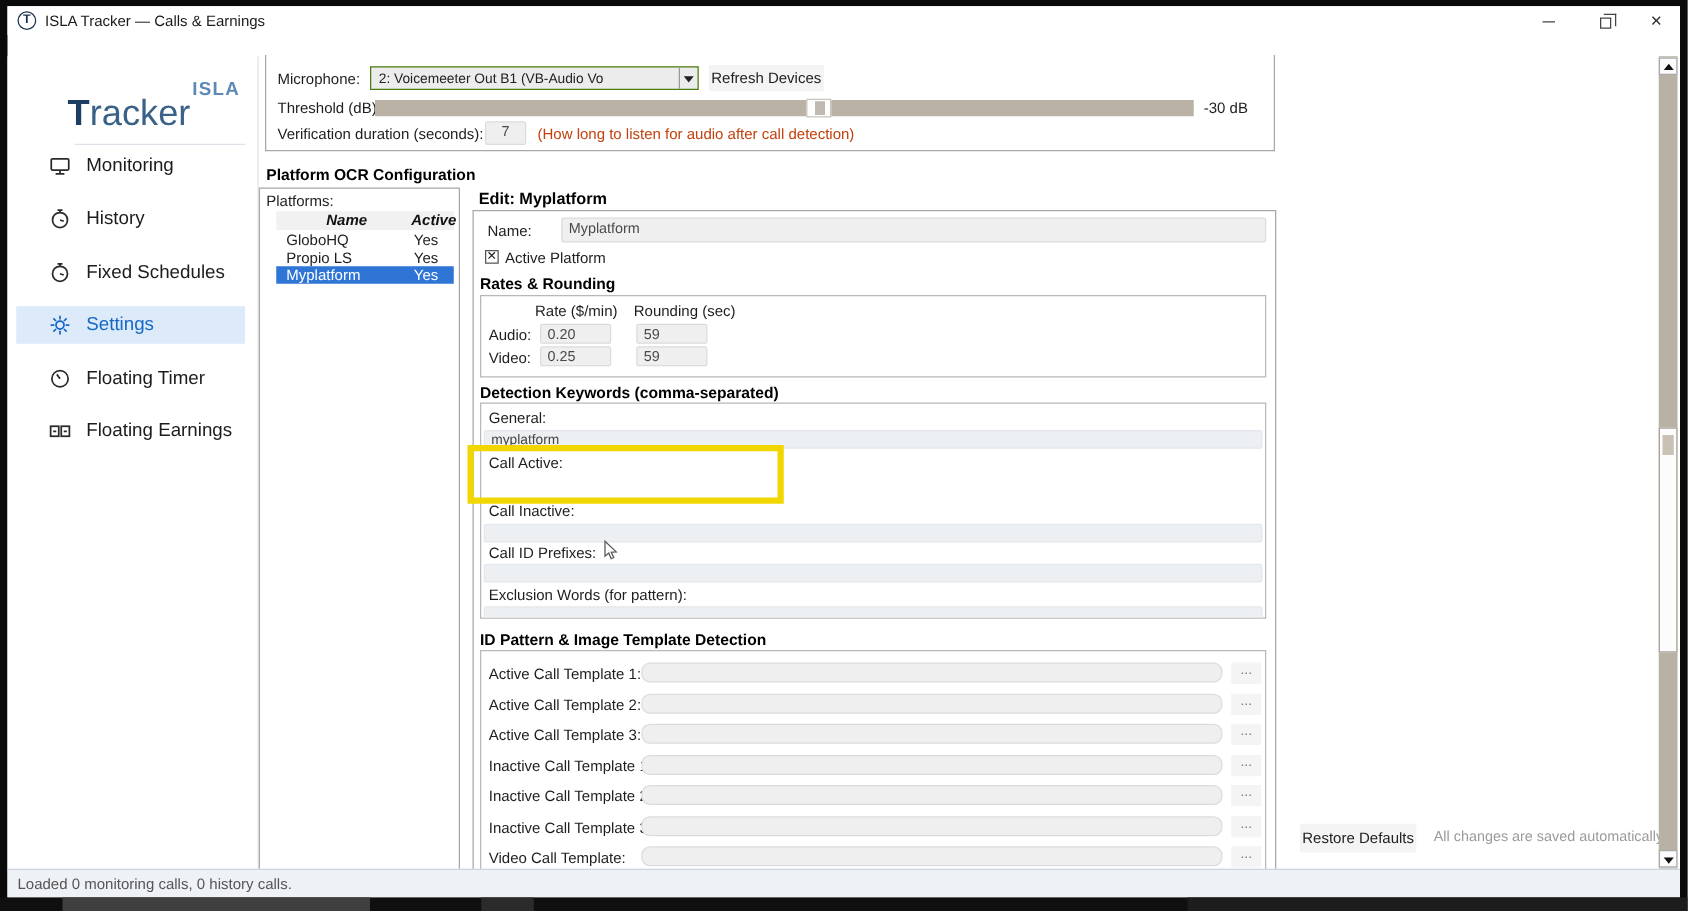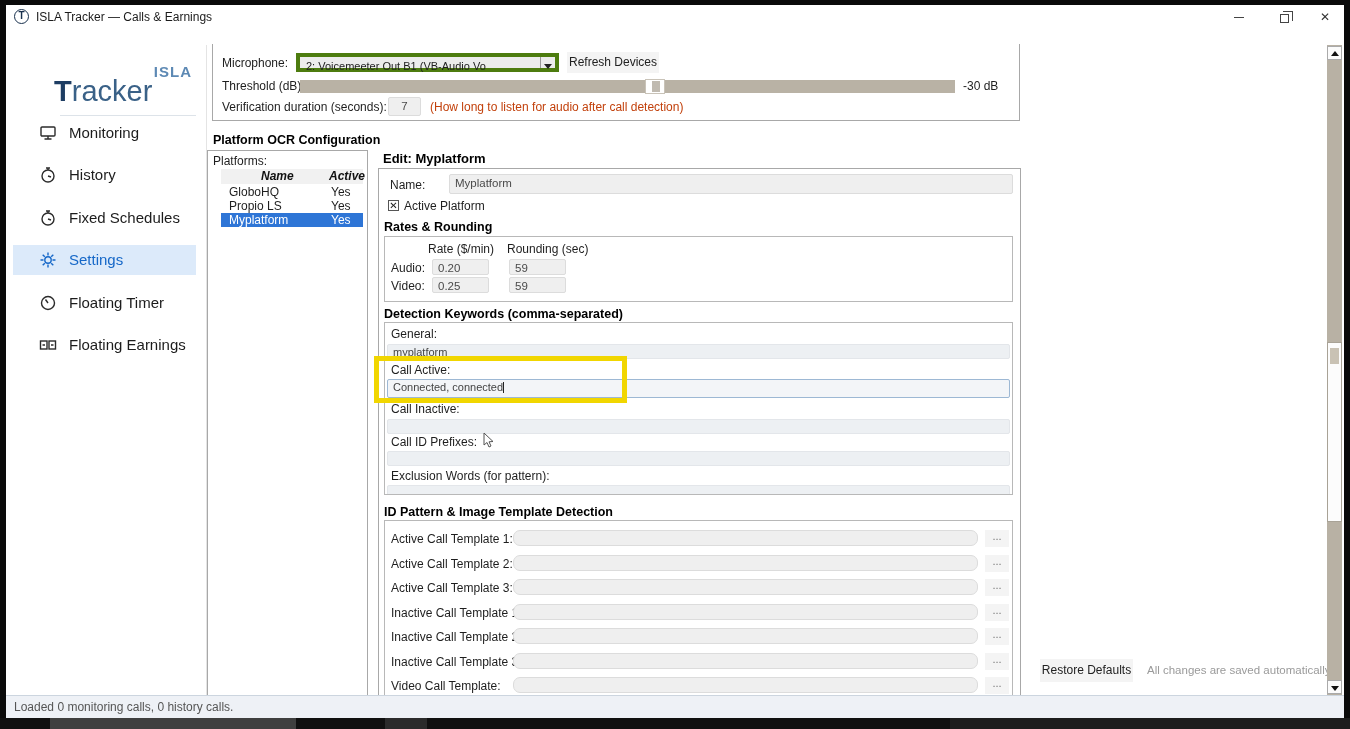--- a/index.html
+++ b/index.html
@@ -29,21 +29,21 @@
   .nav-item .nlabel { position:absolute; left:56px; top:6px; }
   .nav-item .nicon { position:absolute; left:26px; top:6px; width:18px; height:18px; }
   .nav-item.active { background:#dceafa; color:#1668c8; }
   
   .gb { position:absolute; border:1px solid #a8a8a8; background:#fff; overflow:hidden; }
   .lbl { position:absolute; font-size:12px; color:#1e1e1e; white-space:nowrap; }
   .sect-h { position:absolute; font-size:12.5px; font-weight:bold; color:#000000; white-space:nowrap; }
   .inp { position:absolute; background:#efefef; border:1px solid #dcdcdc; border-radius:2px; font-size:11.5px; color:#4a4a4a; padding:2px 5px; white-space:nowrap; overflow:hidden; }
   .bar-inp { position:absolute; background:#edf0f3; border:1px solid #e3e6ea; border-radius:2px; font-size:11px; color:#444; padding:1px 5px; white-space:nowrap; overflow:hidden; }
   .btn { position:absolute; background:#f4f4f4; font-size:12px; color:#222; text-align:center; }
-  .combo { position:absolute; background:#ececec; border:4px solid #4d7c0f; font-size:11px; color:#222; }
+  .combo { position:absolute; background:#ececec; border:1px solid #4d7c0f; font-size:11px; color:#222; }
   .combo .cval { position:absolute; left:6px; top:3px; white-space:nowrap; }
   .combo .cbtn { position:absolute; right:0; top:0; width:15px; height:100%; border-left:1px solid #999; }
   .tri-down { position:absolute; left:3px; top:7px; width:0; height:0; border-left:4px solid transparent; border-right:4px solid transparent; border-top:5px solid #222; }
   .tri-up-s { width:0; height:0; border-left:4px solid transparent; border-right:4px solid transparent; border-bottom:5px solid #111; margin:4px auto 0; }
   .tri-dn-s { width:0; height:0; border-left:4px solid transparent; border-right:4px solid transparent; border-top:5px solid #111; margin:5px auto 0; }
   
   .ptable-hdr { position:absolute; background:#f1f1f1; font-size:12px; font-weight:bold; color:#111; }
   .prow { position:absolute; font-size:12px; color:#1e1e1e; }
   .prow.sel { background:#2e75d6; color:#fff; }
   .pcell-name { position:absolute; left:8px; top:0; }
@@ -198,21 +198,20 @@
       <span class="inp" style="left:47px; top:40px; width:57px; height:16px;">0.25</span>
       <span class="inp" style="left:124px; top:40px; width:57px; height:16px;">59</span>
     </div>
 
     <div class="sect-h" style="left:378px; top:302px;">Detection Keywords (comma-separated)</div>
     <div class="gb" style="left:378px; top:317px; width:629px; height:173px; border-color:#b8b8b8;">
       <span class="lbl" style="left:6px; top:4px;">General:</span>
       <span class="bar-inp" style="left:2px; top:21px; width:623px; height:15px;">myplatform</span>
 
       <span class="lbl" style="left:6px; top:40px;">Call Active:</span>
-      <span class="bar-inp" style="left:2px; top:56px; width:623px; height:19px; background:#f3f5f8; border:1px solid #9db8d4;"><span>Connected, connected</span><span style="display:inline-block;width:1px;height:11px;background:#222;vertical-align:-2px;"></span></span>
 
       <span class="lbl" style="left:6px; top:79px;">Call Inactive:</span>
       <span class="bar-inp" style="left:2px; top:96px; width:623px; height:15px;"></span>
 
       <span class="lbl" style="left:6px; top:112px;">Call ID Prefixes:</span>
       <span class="bar-inp" style="left:2px; top:128px; width:623px; height:15px;"></span>
 
       <span class="lbl" style="left:6px; top:146px;">Exclusion Words (for pattern):</span>
       <span class="bar-inp" style="left:2px; top:162px; width:623px; height:14px;"></span>
     </div>

